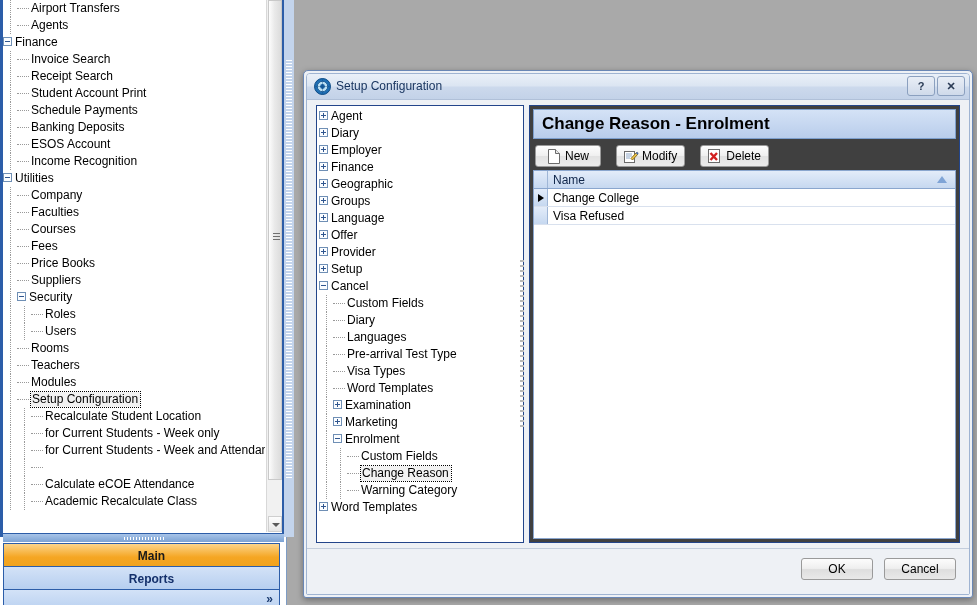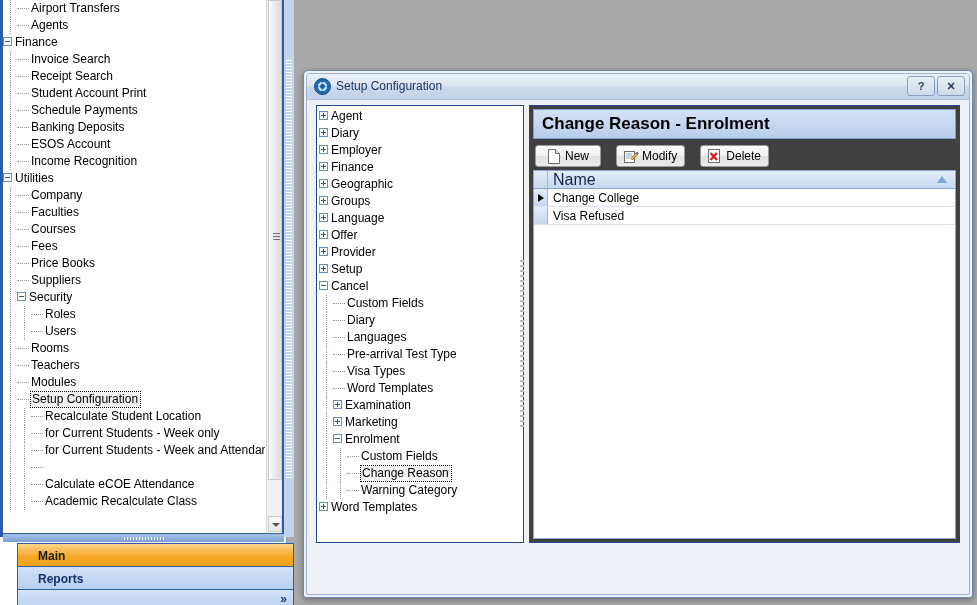--- a/index.html
+++ b/index.html
@@ -129,24 +129,24 @@
     background: linear-gradient(to bottom,#a8c4e8,#7ba2d4);
     border-top: 1px solid #2c5da8;
   }
   .nav-splitter .grip {
     position: absolute; left: 50%; top: 3px; margin-left: -20px;
     width: 40px; height: 3px;
     background-image: repeating-linear-gradient(to right,#ffffff 0 1px, transparent 1px 3px);
   }
 
   .navbar-group {
-    position: absolute; left: 17px; width: 277px; height: 26px;
+    position: absolute; left: 3px; width: 277px; height: 26px;
     border: 1px solid #2c5da8;
     font-weight: bold; font-size: 12px; color: #1b3b6f;
-    display: flex; align-items: center; padding-left: 20px;
+    display: flex; align-items: center; padding-left: 20px; justify-content: center;
   }
   .navbar-group.active {
     background: linear-gradient(to bottom,#fbd48a,#f5a623 55%,#f0a21c);
     color: #1a1a1a;
   }
   .navbar-group.inactive {
     background: linear-gradient(to bottom,#d3e2f7,#b4cdef);
     color: #14306b;
   }
   .navbar-group.empty { padding-left: 0; }
@@ -259,21 +259,21 @@
     background: linear-gradient(to bottom,#e3ecf9,#c6d8f0);
     border-bottom: 1px solid #8aa6ce;
   }
   .grid-head .ind-cell {
     width: 14px; border-right: 1px solid #9fb6d6;
     background: linear-gradient(to bottom,#e3ecf9,#c6d8f0);
   }
   .grid-head .hcell {
     flex: 1; position: relative;
     display: flex; align-items: center;
-    padding-left: 5px; font-size: 16px; color: #10264a;
+    padding-left: 5px; font-size: 12px; color: #10264a;
   }
   .sort-asc {
     position: absolute; right: 8px; top: 5px;
     width: 0; height: 0;
     border-left: 5px solid transparent; border-right: 5px solid transparent;
     border-bottom: 7px solid #7fa4d6;
   }
   .grid-row {
     display: flex; height: 18px; border-bottom: 1px solid #d9e1ee;
   }
@@ -487,17 +487,21 @@
                   <div class="ind-cell"></div>
                   <div class="cell">Visa Refused</div>
                 </div>
               </div>
             <div class="grid-filler"></div>
           </div>
 
         </div>
       </div>
 
+      <div class="dlg-footer">
+        <div class="dlg-btn ok">OK</div>
+        <div class="dlg-btn cancel">Cancel</div>
+      </div>
 
     </div>
   </div>
 
 </div>
 
 </body></html>

